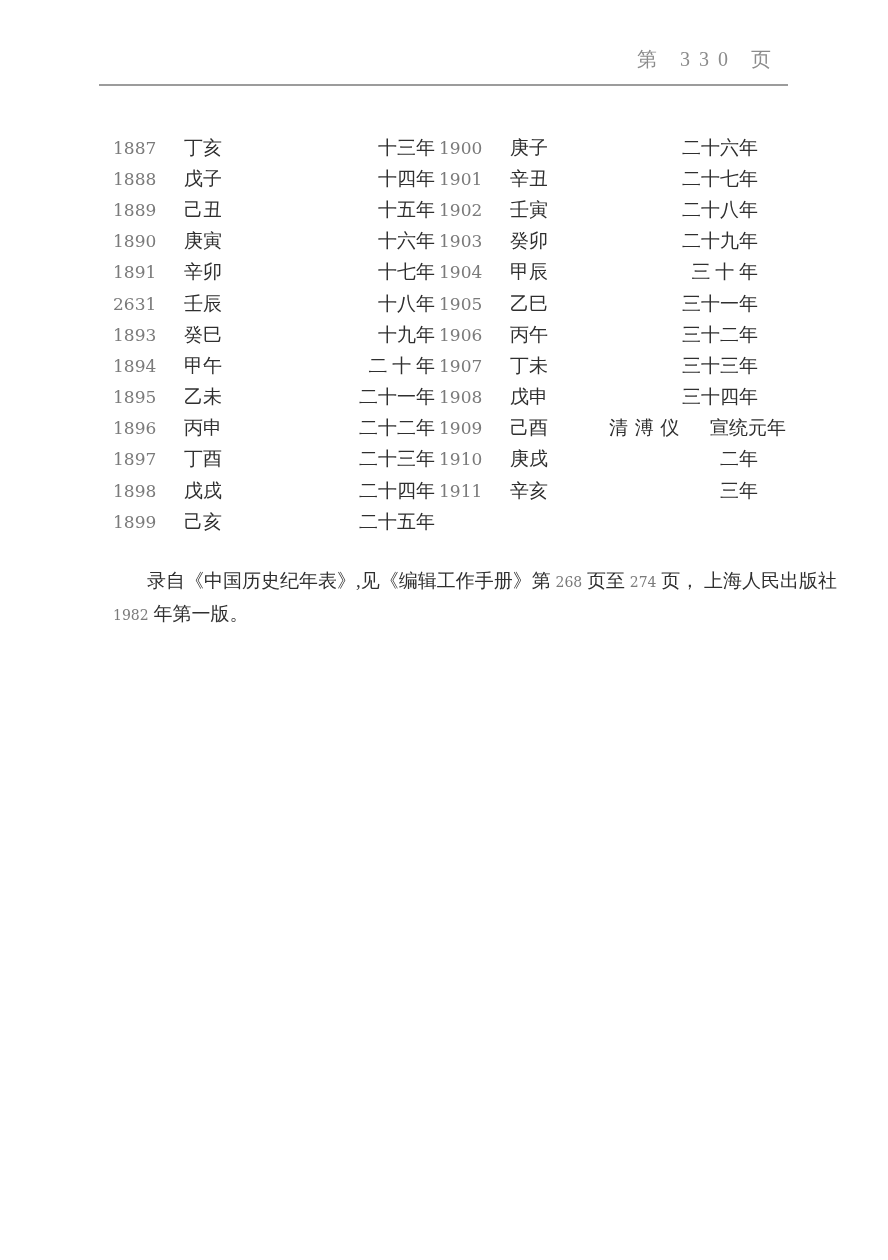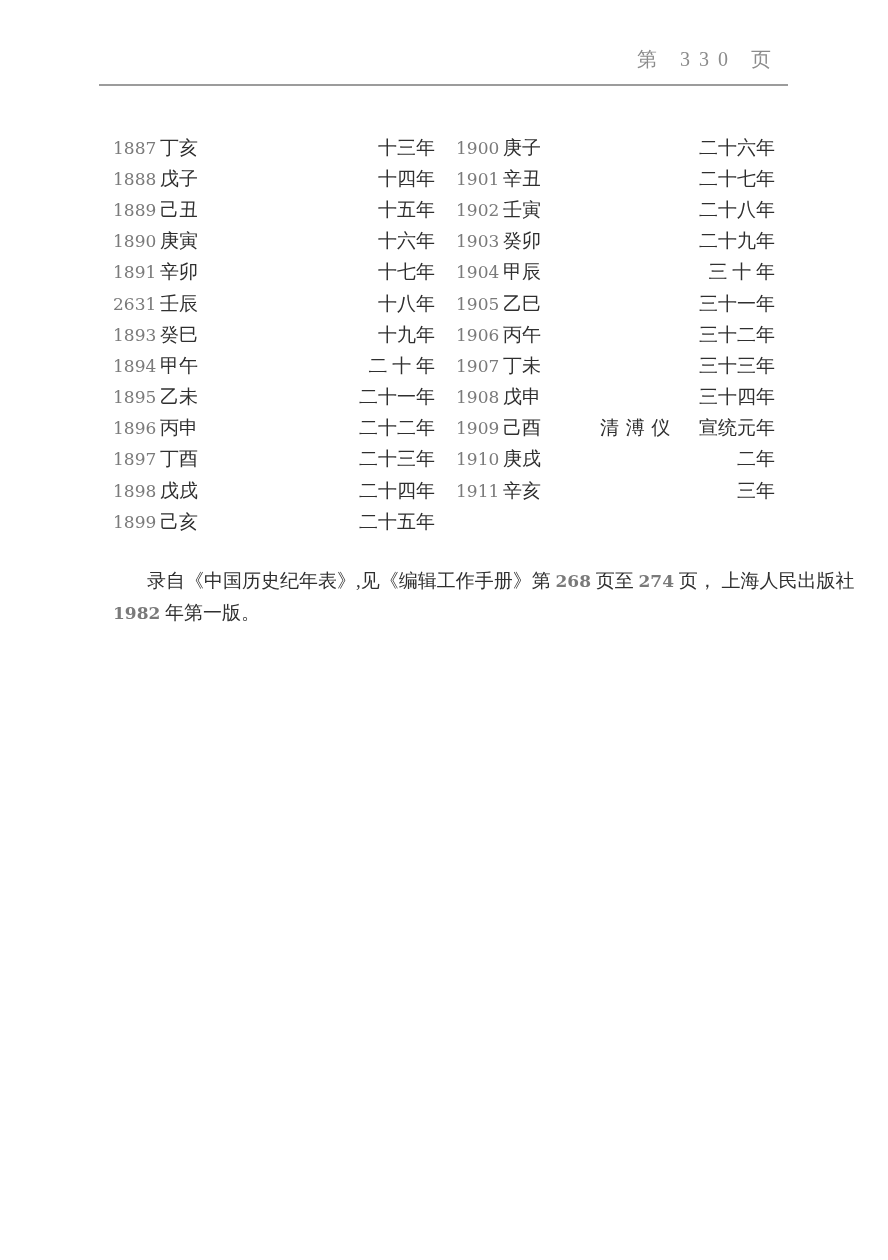--- a/index.html
+++ b/index.html
@@ -36,28 +36,29 @@
     position: absolute;
     top: 132px;
     left: 113px;
     width: 662px;
   }
   .col {
     position: absolute;
     top: 0;
   }
   .col-left  { left: 0;     width: 322px; }
-  .col-right { left: 343px; width: 319px; }
+  .col-right { left: 326px; width: 319px; }
   .row {
     display: flex;
     align-items: center;
     height: 31.2px;
     font-size: 19px;
     color: var(--text-color, #2f2f2f);
     white-space: pre;
+    gap: 24px;
   }
   .cell-year {
     flex: 0 0 47px;
     font-size: 17px;
     color: var(--num-color, #7a7a7a);
     font-family: "DejaVu Serif", "Liberation Serif", serif;
   }
   .cell-ganzhi {
     flex: 0 0 75px;
   }
@@ -75,24 +76,23 @@
     top: 565px;
     left: 113px;
     width: 666px;
     font-size: 19px;
     line-height: 31.2px;
     color: var(--text-color, #2f2f2f);
   }
   .footer-line { white-space: pre; }
   .footer-line.indent { text-indent: 34px; }
   .footer-note .num {
-    font-size: 17px;
+    font-size: 14px;
     color: var(--num-color, #7a7a7a);
     font-family: "DejaVu Serif", "Liberation Serif", serif;
-    font-weight: bold;
   }
 </style>
 </head>
 <body>
 
 <div class="page">
 
   <div class="page-header">
     <span>第 330 页</span>
   </div>

